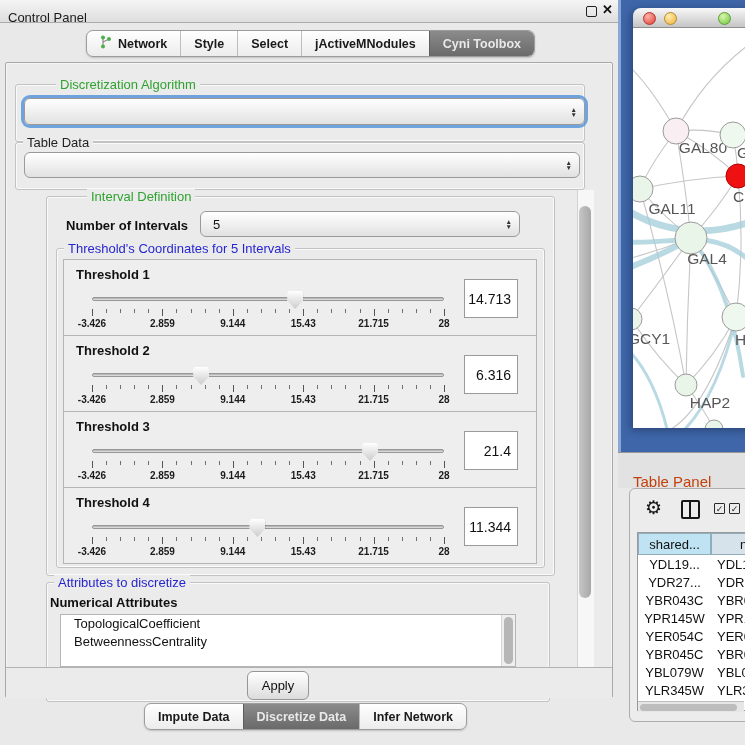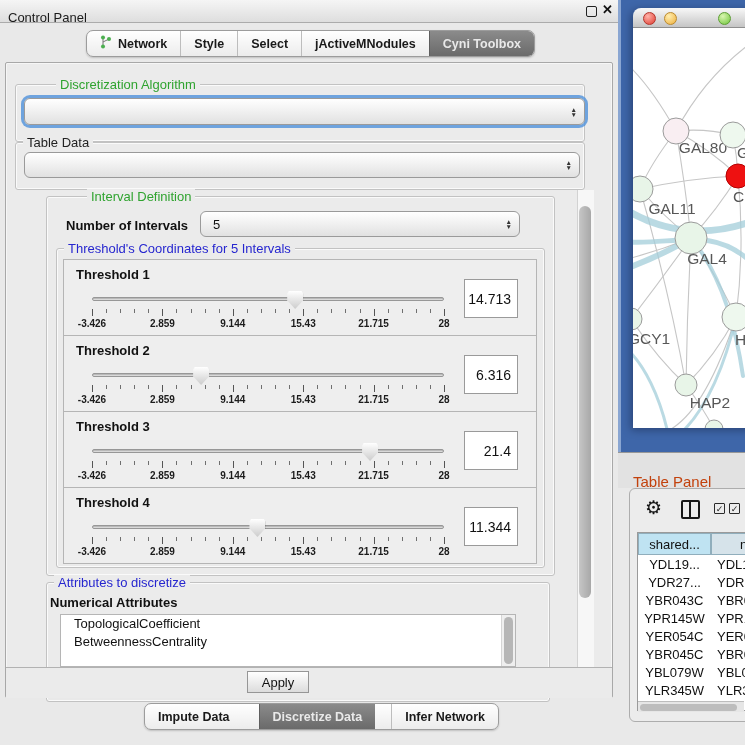--- a/index.html
+++ b/index.html
@@ -60,22 +60,22 @@
   .t-value{position:absolute;right:18px;top:19px;width:54px;height:39px;background:#fff;border:1px solid #9a9a9a;
            font-size:14px;display:flex;align-items:center;justify-content:flex-end;padding-right:6px;box-sizing:border-box;}
 
   .attr-list{left:60px;top:614px;width:456px;height:53px;background:#fff;border:1px solid #b5b5b5;
              overflow:hidden;box-sizing:border-box;}
   .attr-item{font-size:13px;line-height:18px;padding-left:13px;white-space:nowrap;}
   .attr-sb{position:absolute;right:0;top:0;bottom:0;width:13px;background:#efefef;border-left:1px solid #d5d5d5;}
   .attr-sb-thumb{position:absolute;left:2px;top:2px;width:9px;height:47px;background:#b6b6b6;border-radius:5px;}
 
   .bottom-strip{left:6px;top:667px;width:606px;height:30px;background:#ebebeb;border-top:1px solid #b2b2b2;}
-  .apply-btn{left:247px;top:671px;width:62px;height:22px;background:linear-gradient(#ffffff,#dcdcdc);
-             border:1px solid #969696;border-radius:0;font-size:13px;display:flex;align-items:center;
+  .apply-btn{left:247px;top:671px;width:62px;height:29px;background:linear-gradient(#ffffff,#dcdcdc);
+             border:1px solid #969696;border-radius:6px;font-size:13px;display:flex;align-items:center;
              justify-content:center;box-sizing:border-box;}
 
   .cp-sb-track{left:577px;top:190px;width:17px;height:477px;background:#f7f7f7;border-left:1px solid #d2d2d2;box-sizing:border-box;}
   .cp-sb-thumb{left:579px;top:206px;width:12px;height:392px;background:linear-gradient(90deg,#c6c6c6,#a8a8a8);border-radius:6px;}
 
   
   .desktop-blue{left:618px;top:0;width:127px;height:452px;background:#3e66a9;}
   .desktop-blue-hl{left:618px;top:0;width:3px;height:452px;background:#8aa6d2;}
   .net-win{left:633px;top:8px;width:120px;height:420px;border-radius:8px 0 0 0;
            box-shadow:-2px 2px 8px rgba(0,0,20,.35);}
@@ -374,21 +374,21 @@
         <div class="attr-sb-thumb"></div>
       </div>
   </div>
 
   <div class="a bottom-strip"></div>
   <div class="a apply-btn">Apply</div>
 
   <div class="a cp-sb-track"></div>
   <div class="a cp-sb-thumb"></div>
 
-  <div class="a seg" id="bottom-tabs" style="left:144px;top:703px;gap:16px;">
+  <div class="a seg" id="bottom-tabs" style="left:144px;top:703px;">
       <div class="seg-item">
         <span>Impute Data</span>
       </div>
       <div class="seg-item sel">
         <span>Discretize Data</span>
       </div>
       <div class="seg-item">
         <span>Infer Network</span>
       </div>
     </div>

